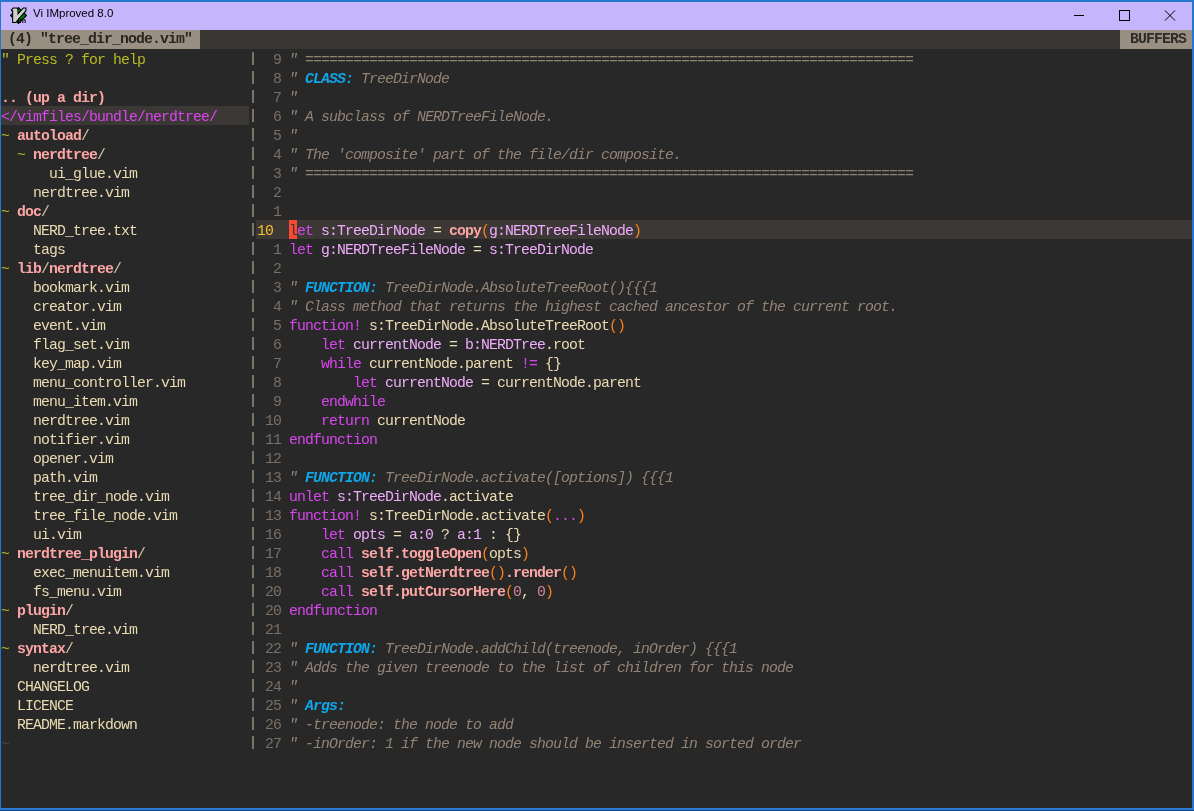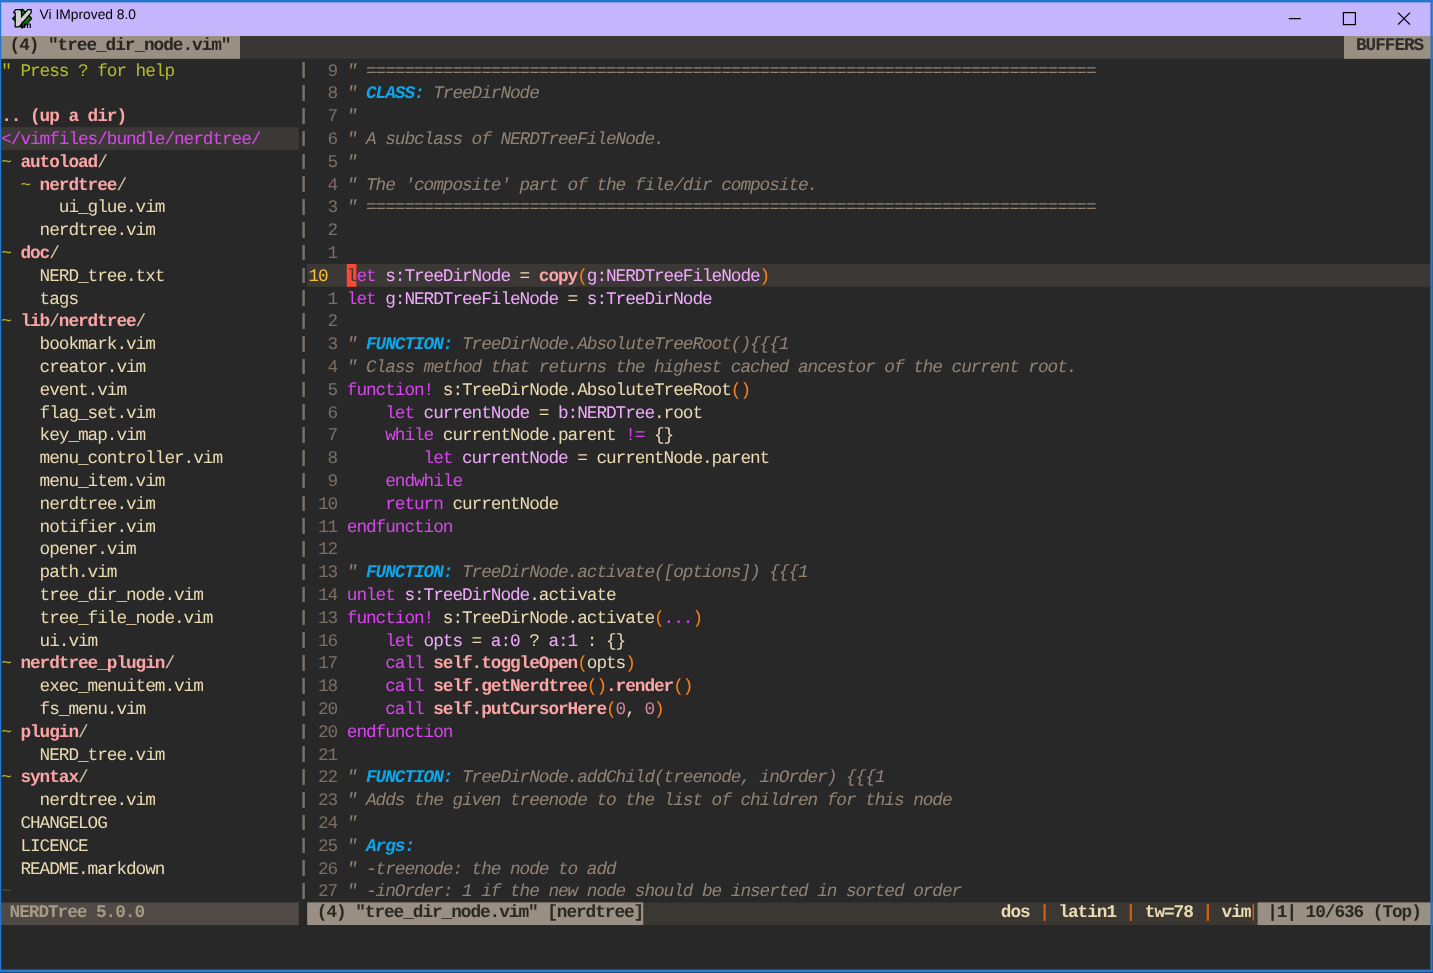--- a/index.html
+++ b/index.html
@@ -124,25 +124,18 @@
 <span class="n"> 18 </span>    <span class="r">call</span> <span class="g">self.getNerdtree</span><span class="o">()</span><span class="g">.render</span><span class="o">()</span>
 <span class="n"> 20 </span>    <span class="r">call</span> <span class="g">self.putCursorHere</span><span class="o">(</span><span class="p">0</span>, <span class="p">0</span><span class="o">)</span>
 <span class="n"> 20 </span><span class="r">endfunction</span>
 <span class="n"> 21 </span>
 <span class="n"> 22 </span><span class="c">" </span><span class="cb">FUNCTION:</span><span class="c"> TreeDirNode.addChild(treenode, inOrder) {{{1</span>
 <span class="n"> 23 </span><span class="c">" Adds the given treenode to the list of children for this node</span>
 <span class="n"> 24 </span><span class="c">"</span>
 <span class="n"> 25 </span><span class="c">" </span><span class="cb">Args:</span>
 <span class="n"> 26 </span><span class="c">" -treenode: the node to add</span>
 <span class="n"> 27 </span><span class="c">" -inOrder: 1 if the new node should be inserted in sorted order</span></pre>
-  <div id="status" class="mono">
-    <div id="stnc"> NERDTree 5.0.0</div>
-    <div id="stmid"></div>
-    <div id="stfile"> (4) "tree_dir_node.vim" [nerdtree]</div>
-    <div style="position:absolute;left:1040px;top:0" class="sp">|</div><div id="stright">dos <span class="sp">|</span> latin1 <span class="sp">|</span> tw=78 <span class="sp">|</span> vim</div>
-    <div id="stpos"> |1| 10/636 (Top)</div>
-  </div>
   <div id="cmdline"></div>
   <div id="bdr-top"></div>
     <div id="bdr-left"></div>
     <div id="bdr-right"></div>
     <div id="bdr-bot"></div>
 </div>
 
 </body></html>

